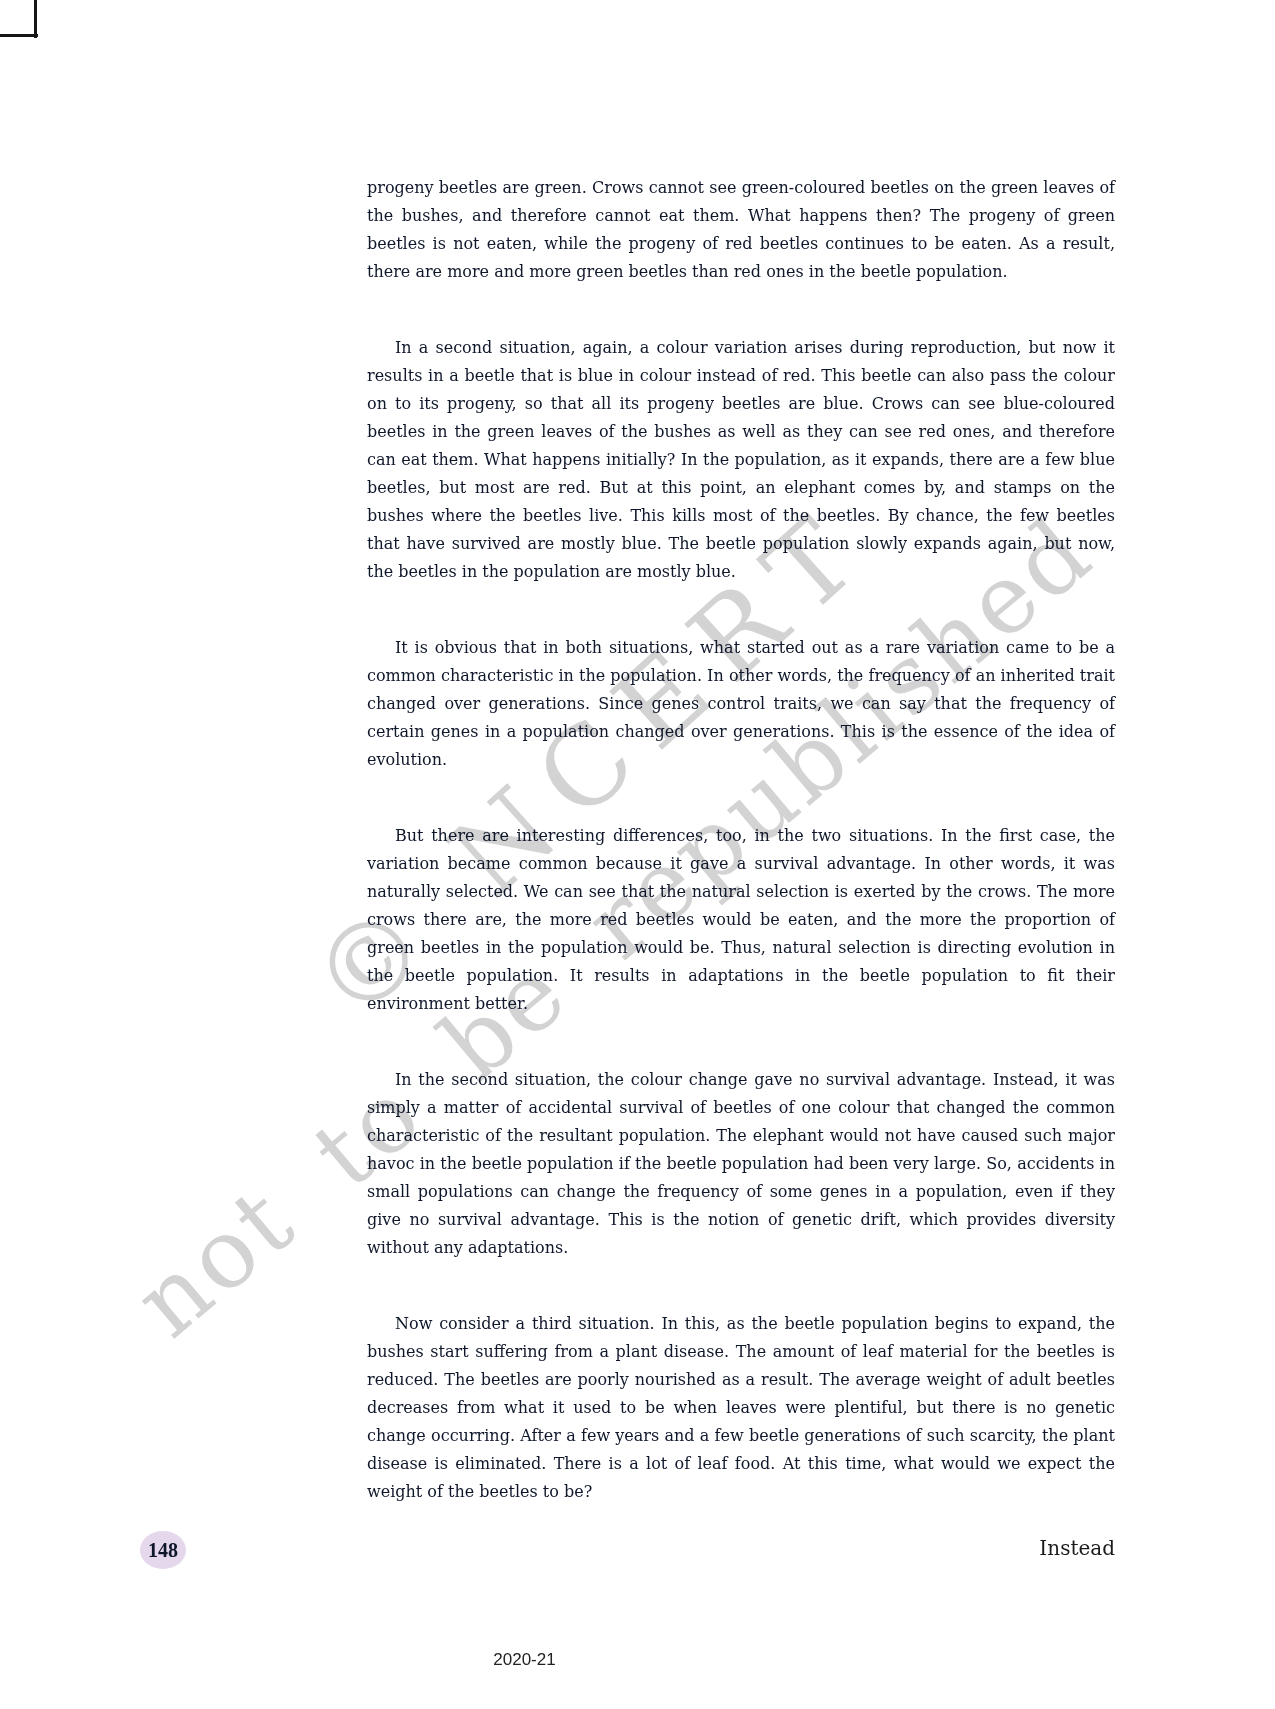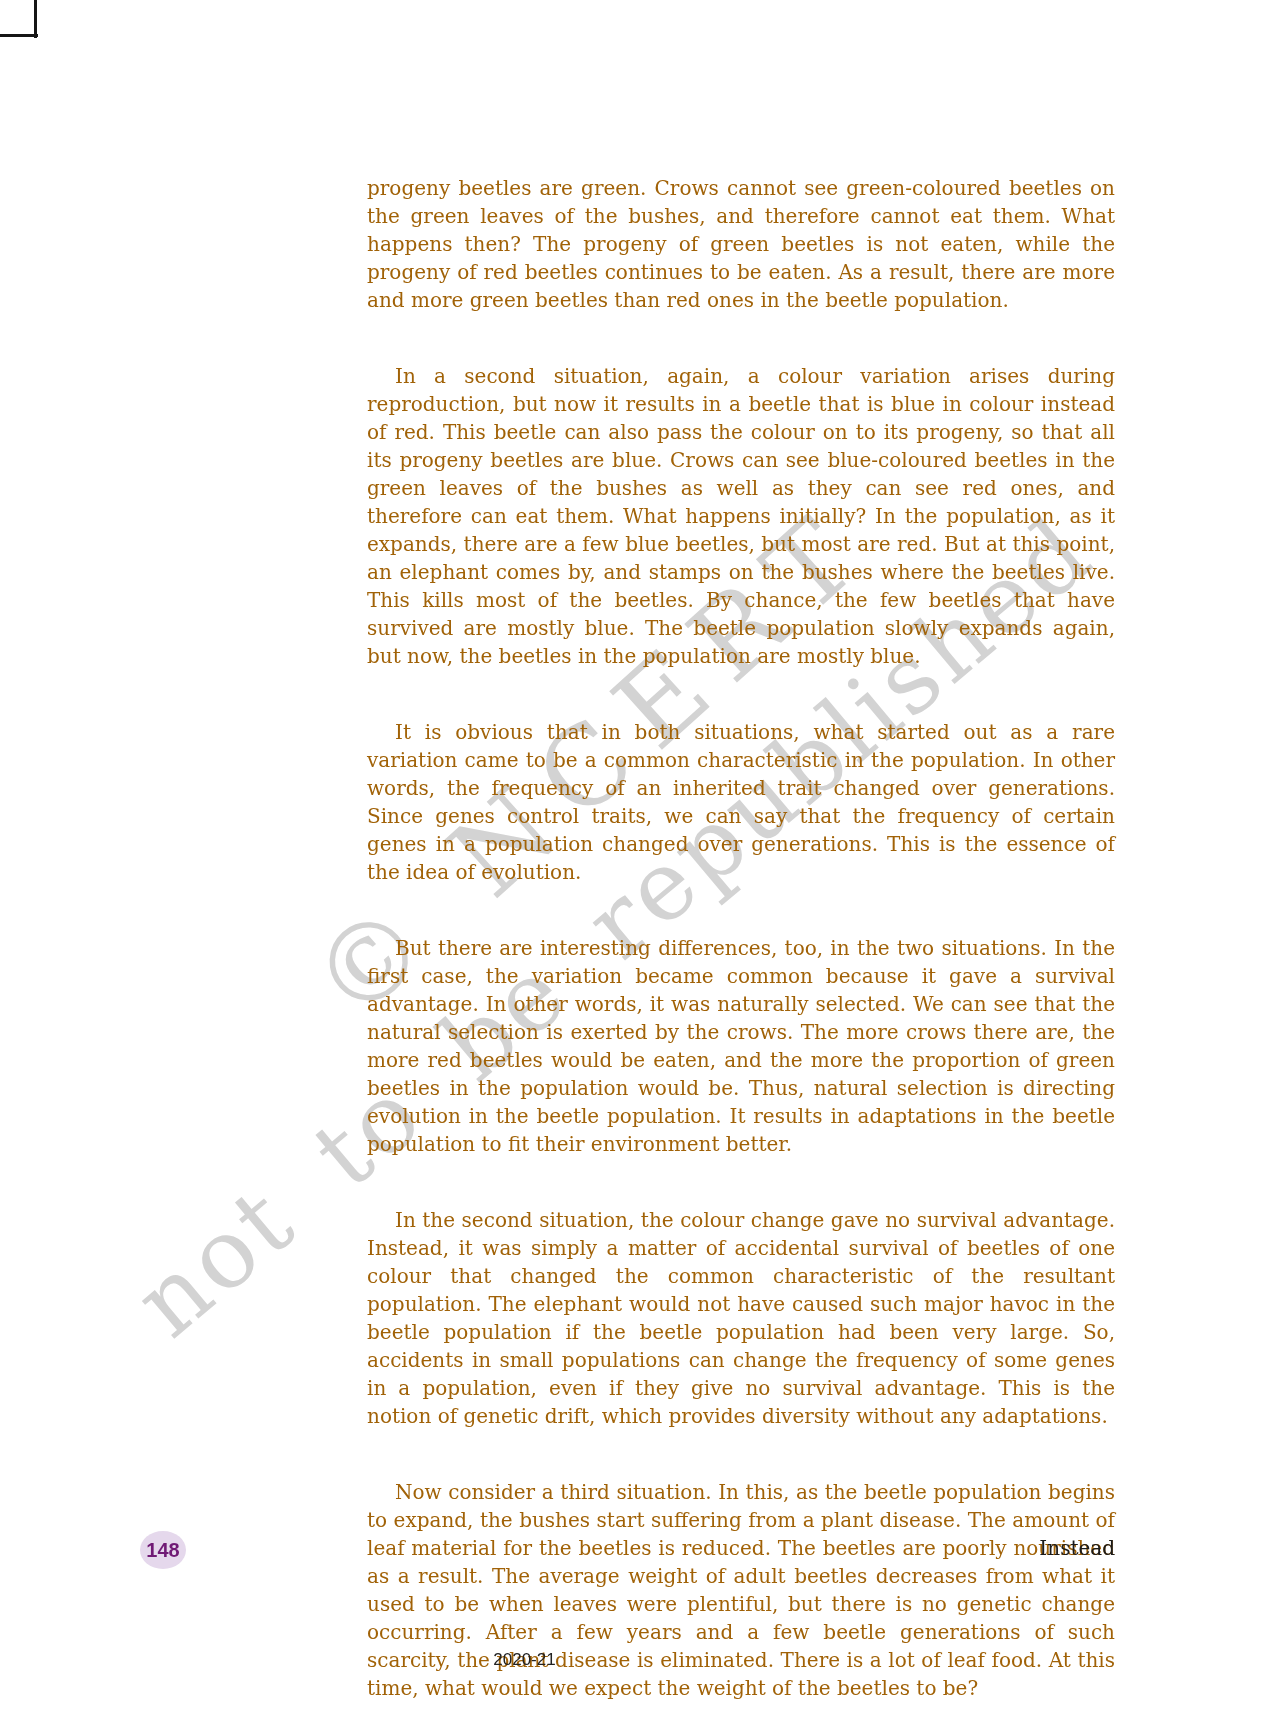--- a/index.html
+++ b/index.html
@@ -39,43 +39,43 @@
     transform: rotate(-40deg);
     transform-origin: 0 50%;
   }
 
   
   .body-text {
     position: absolute;
     left: 367px; top: 174px;
     width: 748px;
     z-index: 2;
-    font-size: 20px;
+    font-size: 16px;
     line-height: 28px;
     text-align: justify;
-    color: #a16207;
+    color: #0f172a;
   }
   .body-text p { margin: 0; }
   .body-text p.indent { text-indent: 28px; margin-top: 48px; }
 
   
   .page-badge {
     position: absolute;
     left: 140px; top: 1531px;
     width: 46px; height: 38px;
     border-radius: 50%;
     background: #e5d8ec;
     display: flex; align-items: center; justify-content: center;
     z-index: 2;
   }
   .page-badge span {
-    font-family: Liberation Sans, sans-serif;
+    font-family: Liberation Serif, serif;
     font-weight: bold;
     font-size: 20px;
-    color: #701a75;
+    color: #0f172a;
     letter-spacing: 0px;
   }
   .footer-right {
     position: absolute;
     left: 367px; top: 1536px;
     width: 748px;
     text-align: right;
     font-size: 20px;
     color: #1b1b1b;
     z-index: 2;

